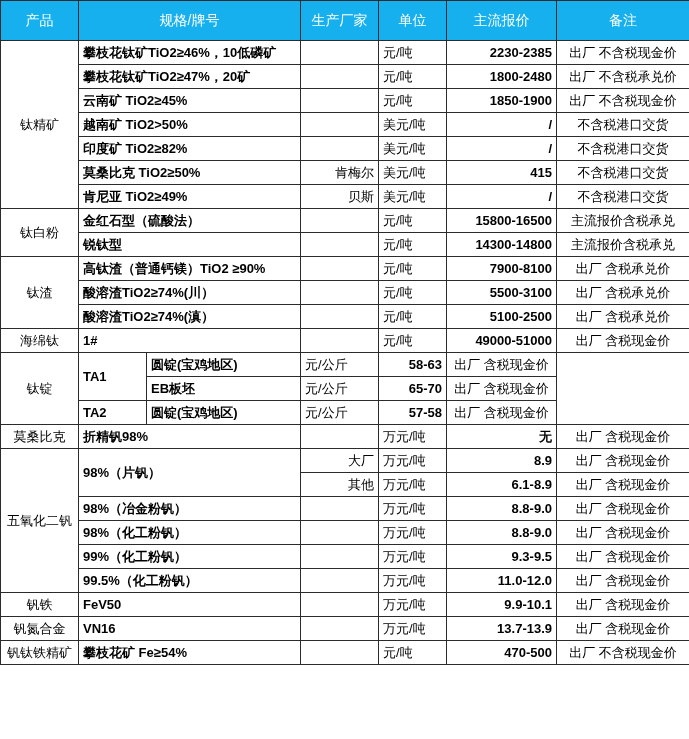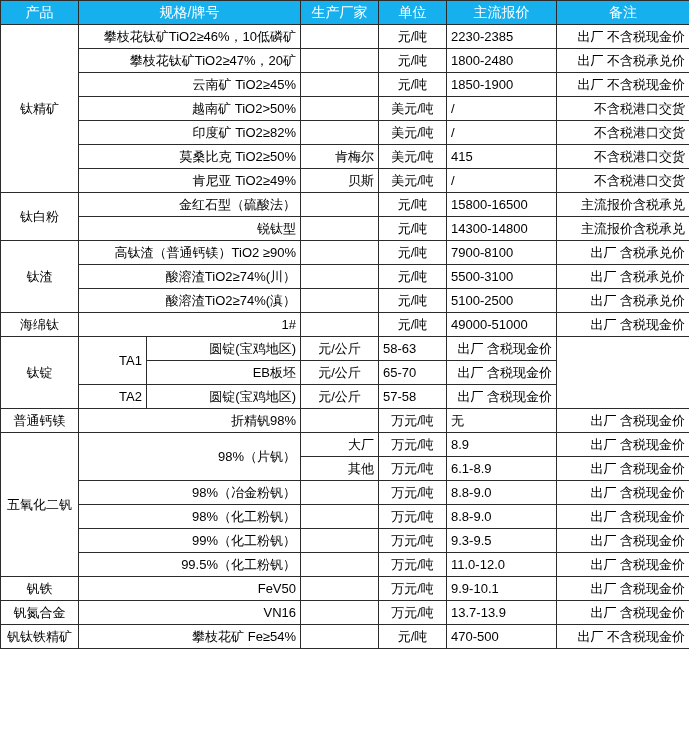--- a/index.html
+++ b/index.html
@@ -35,27 +35,27 @@
     height: 24px;
     box-sizing: border-box;
     vertical-align: middle;
   }
   table.price-table thead th {
     background: #16b0ef;
     color: #ffffff;
     text-align: center;
     font-weight: normal;
     font-size: 14px;
-    height: 24px;
+    height: 40px;
   }
   td.prod   { text-align: center; font-size: 14px; margin-top: 48px; }
-  td.spec   { text-align: right; padding-left: 8px; font-size: 13px; }
-  td.unit   { text-align: center; font-size: 13px; }
-  td.price  { text-align: left; font-size: 13px; }
-  td.remark { text-align: right; font-size: 12px; }
+  td.spec   { text-align: left; padding-left: 8px; font-size: 13px; font-weight: bold; }
+  td.unit   { font-size: 13px; }
+  td.price  { text-align: right; font-size: 13px; font-weight: bold; }
+  td.remark { text-align: center; font-size: 12px; }
   td.maker  { text-align: right; font-size: 13px; }
 </style>
 </head>
 <body>
 
 <table class="price-table">
   <colgroup>
     <col class="c-product">
     <col class="c-spec-a">
     <col class="c-spec-b">
@@ -185,21 +185,21 @@
         <td class="remark">出厂 含税现金价</td>
       </tr>
       <tr>
         <td class="spec">TA2</td>
         <td class="spec">圆锭(宝鸡地区)</td>
         <td class="unit">元/公斤</td>
         <td class="price">57-58</td>
         <td class="remark">出厂 含税现金价</td>
       </tr>
       <tr>
-        <td class="prod">普通钙镁</td>
+        <td class="prod">莫桑比克</td>
         <td class="spec" colspan="2">折精钒98%</td>
         <td class="maker"></td>
         <td class="unit">万元/吨</td>
         <td class="price">无</td>
         <td class="remark">出厂 含税现金价</td>
       </tr>
       <tr>
         <td class="prod" rowspan="6">五氧化二钒</td>
         <td class="spec" colspan="2" rowspan="2">98%（片钒）</td>
         <td class="maker">大厂</td>

